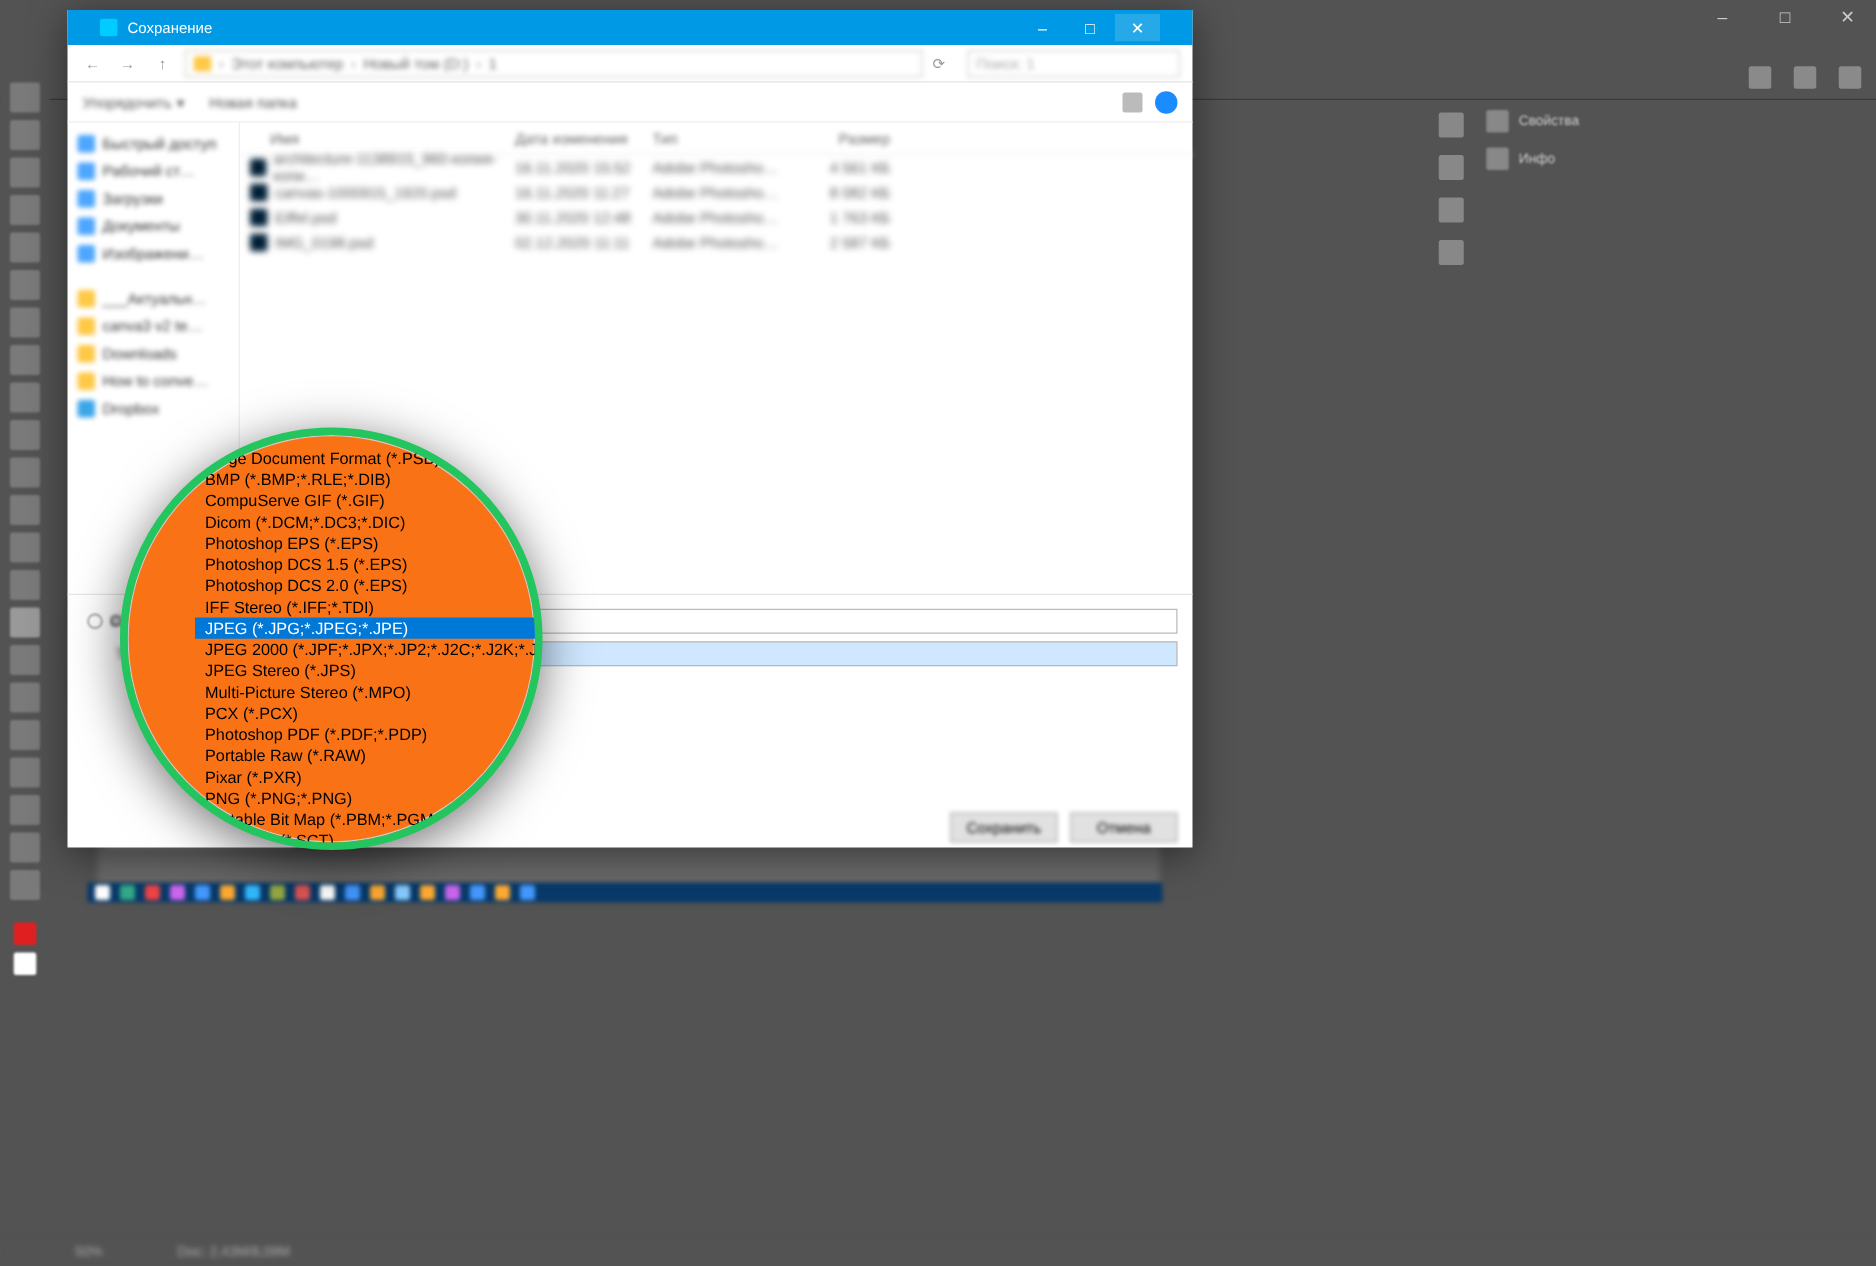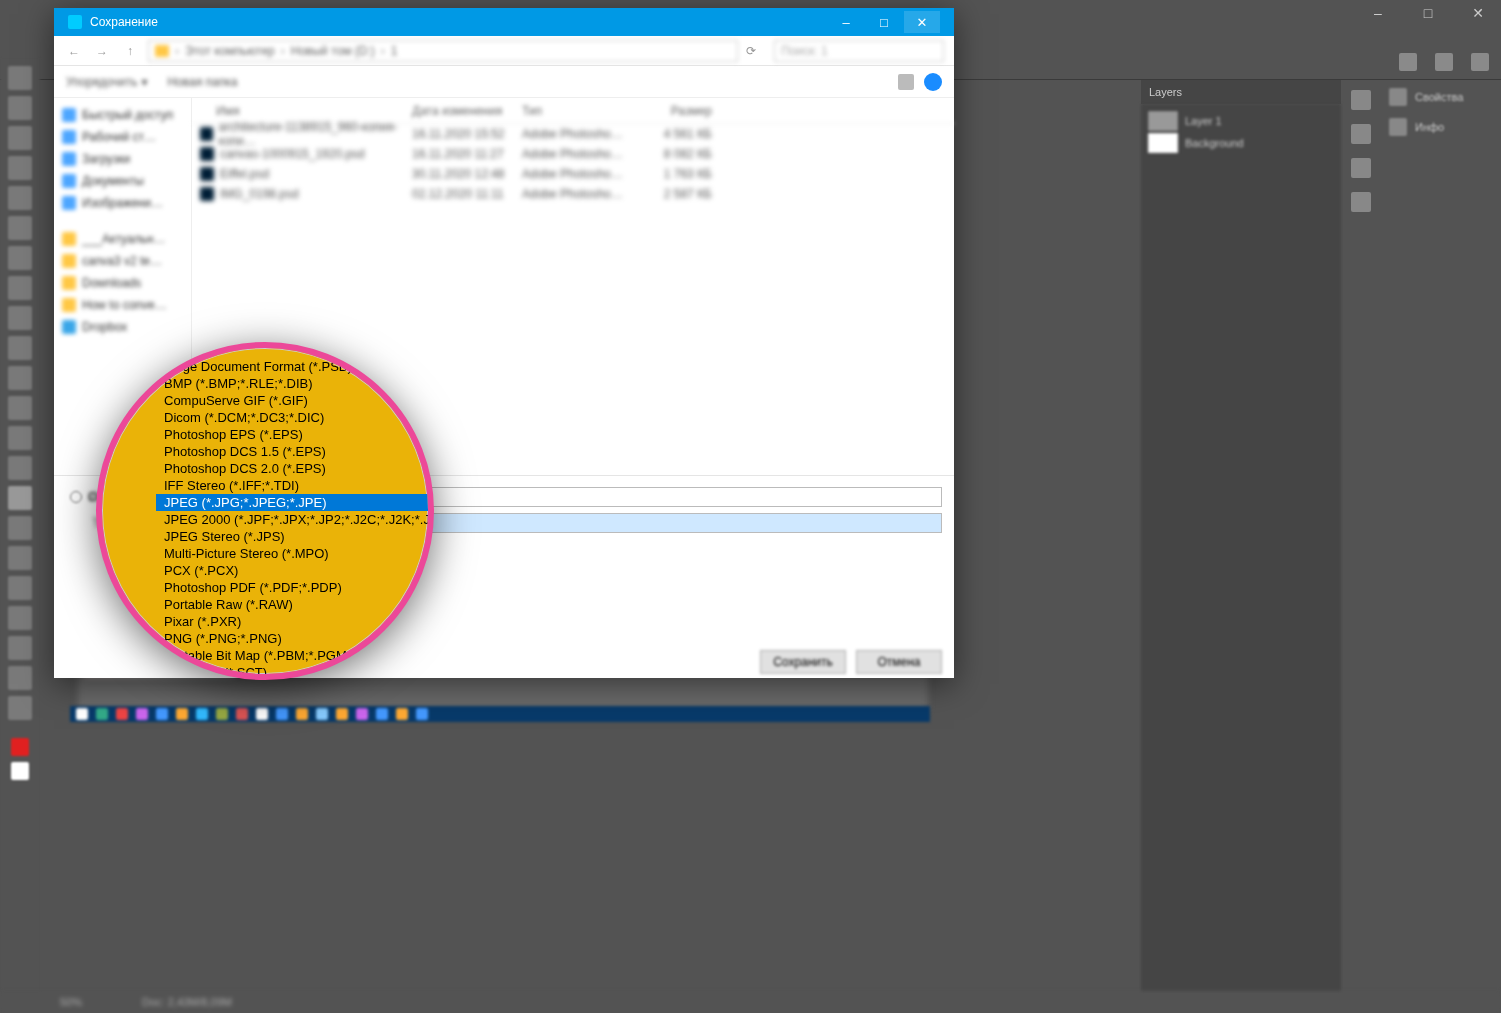--- a/index.html
+++ b/index.html
@@ -40,21 +40,21 @@
 
 .ps-canvas{position:absolute;left:78px;top:560px;width:850px;height:150px;background:#6a6a6a;filter:blur(3px)}
 .ps-canvas::before{content:'';position:absolute;left:6px;top:6px;width:150px;height:110px;background:linear-gradient(135deg,#daa,#bcc)}
 
 
 .win-taskbar{position:absolute;left:70px;top:706px;width:860px;height:16px;background:#083a6a;display:flex;align-items:center;padding:0 6px;gap:8px;filter:blur(1.5px)}
 .tb-ic{width:12px;height:12px;border-radius:2px}
 
 
 .dlg{position:absolute;left:54px;top:8px;width:900px;height:670px;background:#fff;display:flex;flex-direction:column;box-shadow:0 6px 30px rgba(0,0,0,.5);filter:blur(0.6px)}
-.dlg-title{height:28px;background:#0099e5;color:#fff;display:flex;align-items:center;padding:0 14px;font-size:12px;justify-content:space-between}
+.dlg-title{height:28px;background:#0099e5;color:#fff;display:flex;align-items:center;padding:0 26px;font-size:12px;justify-content:space-between}
 .dlg-title .wbtns{display:flex;gap:2px}
 .dlg-title .wbtn{width:36px;height:22px;display:flex;align-items:center;justify-content:center;color:#fff;font-size:13px}
 .dlg-title .wbtn.x{background:rgba(255,255,255,.15)}
 .dlg-addr{height:30px;display:flex;align-items:center;border-bottom:1px solid #e5e5e5;padding:0 10px;gap:8px;font-size:12px;color:#666}
 .nav-arrow{width:20px;height:20px;color:#999;display:flex;align-items:center;justify-content:center}
 .crumb-box{flex:1;height:22px;border:1px solid #ccc;display:flex;align-items:center;padding:0 6px;gap:6px;filter:blur(2px)}
 .folder-ic{width:14px;height:12px;background:#ffc845;border-radius:1px}
 .crumb-sep{color:#999}
 .refresh{width:20px;color:#999}
 .search-box{width:170px;height:22px;border:1px solid #ccc;padding:0 6px;color:#aaa;display:flex;align-items:center;filter:blur(2px)}
@@ -96,21 +96,21 @@
 .field-input{flex:1;height:20px;border:1px solid #bbb;background:#fff}
 .field-input.hilite{background:#cfe8ff}
 .save-opts{padding:8px 0 6px 100px;font-size:12px;color:#555}
 .dlg-actions{display:flex;justify-content:flex-end;gap:10px;padding:4px 0 4px 0}
 .dlg-btn{width:86px;height:24px;border:1px solid #adadad;background:#e1e1e1;font-size:12px;display:flex;align-items:center;justify-content:center;filter:blur(1.5px)}
 
 .hide-folders{position:absolute;left:70px;top:490px;font-size:12px;color:#333;display:flex;align-items:center;gap:6px;filter:blur(1px)}
 .hide-folders::before{content:'';width:10px;height:10px;border:1px solid #777;border-radius:50%}
 
 
-.lens{position:absolute;left:96px;top:342px;width:338px;height:338px;border-radius:50%;background:#eab308;border:6px solid #ec4899;box-shadow:0 8px 40px rgba(0,0,0,.55),inset 0 0 0 1px #ccc;overflow:hidden}
+.lens{position:absolute;left:96px;top:342px;width:338px;height:338px;border-radius:50%;background:#f97316;border:6px solid #22c55e;box-shadow:0 8px 40px rgba(0,0,0,.55),inset 0 0 0 1px #ccc;overflow:hidden}
 .lens-inner{position:absolute;inset:0;overflow:hidden}
 .dd-item{height:17px;line-height:17px;font-size:13px;color:#000;padding:0 8px;white-space:nowrap}
 .dd-item.sel{background:#0078d7;color:#fff}
 
 
 .wide-row{position:absolute;left:152px;height:20px;width:800px;background:#cfe8ff}
 .wide-row.sel{background:#0088e8}
 </style>
 </head>
 <body>
@@ -172,33 +172,20 @@
       <span class="tb-ic" style="background: rgb(255, 170, 51);"></span>
       <span class="tb-ic" style="background: rgb(136, 204, 255);"></span>
       <span class="tb-ic" style="background: rgb(255, 170, 51);"></span>
       <span class="tb-ic" style="background: rgb(204, 102, 238);"></span>
       <span class="tb-ic" style="background: rgb(68, 153, 255);"></span>
       <span class="tb-ic" style="background: rgb(255, 170, 51);"></span>
       <span class="tb-ic" style="background: rgb(68, 153, 255);"></span>
     </div>
 
   <div class="ps-panels">
-    <div class="panel-main">
-      <div class="panel-head">Layers</div>
-      <div class="panel-body">
-        <div class="panel-row">
-            <span class="thumb"></span>
-            <span>Layer 1</span>
-          </div>
-        <div class="panel-row">
-            <span class="thumb white"></span>
-            <span>Background</span>
-          </div>
-      </div>
-    </div>
     <div class="panel-strip">
       <div class="pic"></div>
       <div class="pic"></div>
       <div class="pic"></div>
       <div class="pic"></div>
     </div>
     <div class="right-strip">
       <div class="rs-item">
           <span class="rs-ic"></span>
           <span>Свойства</span>

